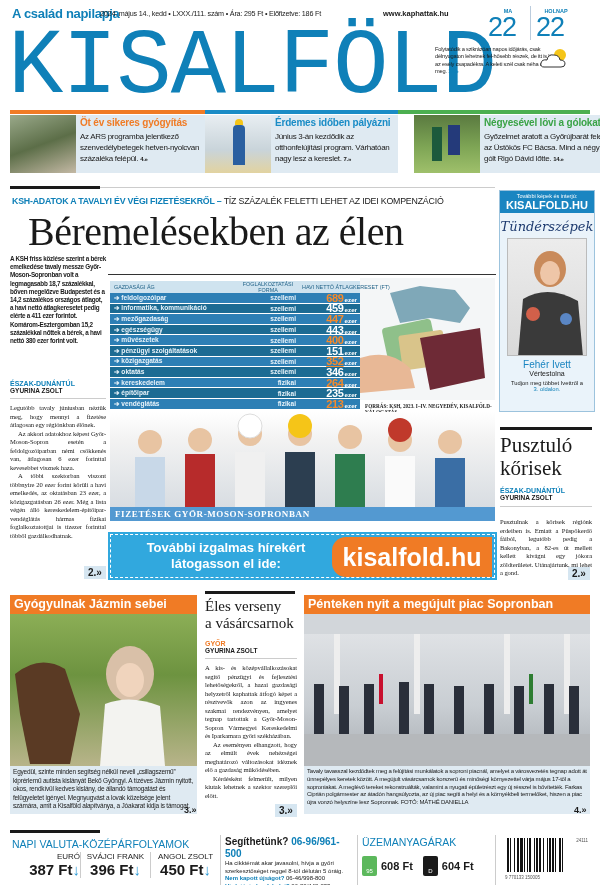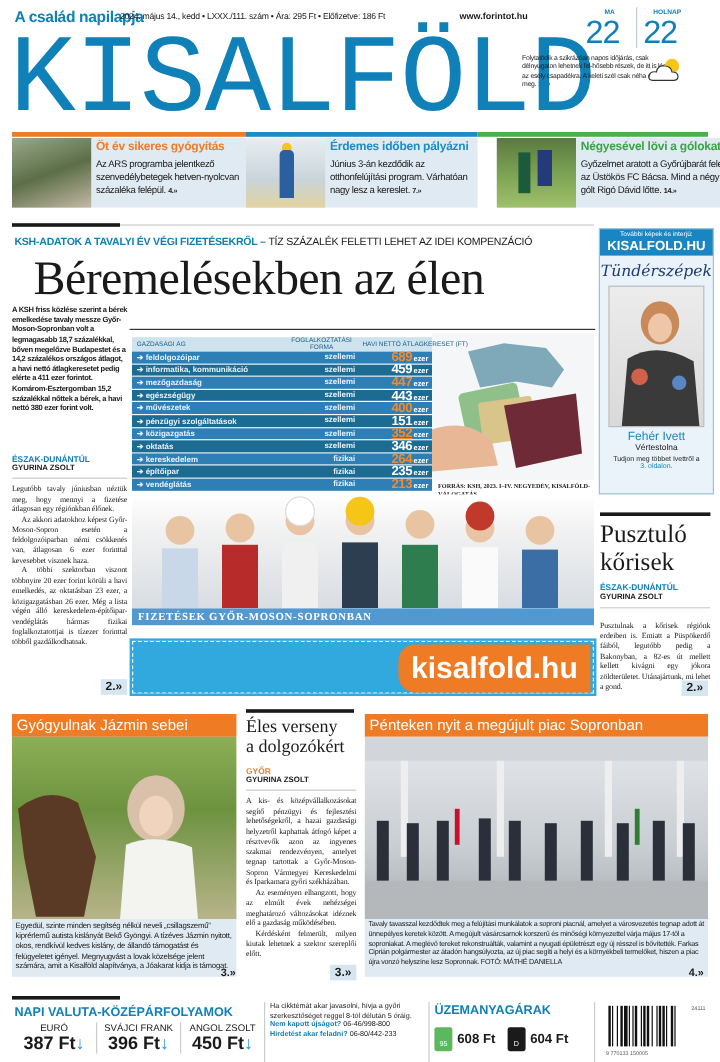--- a/index.html
+++ b/index.html
@@ -38,35 +38,35 @@
 .c3{width:58px;text-align:right;padding-right:3px;white-space:nowrap}
 .val{font-size:11px;font-weight:900;letter-spacing:-0.3px}
 .ezer{font-size:6.2px;color:#fff;margin-left:1px}
 .source{left:365px;top:403px;width:130px;font-family:"Liberation Serif",serif;font-size:5.2px;font-weight:bold}
 .banner-strip{left:110px;top:507px;width:385px;height:14px;background:#5399d1;color:#fff;font-family:"Liberation Serif",serif;font-weight:bold;font-size:9px;padding-left:5px;line-height:14px;letter-spacing:0.6px}
 .promo{left:110px;top:534px;width:385px;height:44px;background:#31a8de;border:1px dashed #fff;outline:2px solid #31a8de}
 .promo .txt{position:absolute;left:20px;top:5px;width:190px;text-align:center;color:#fff;font-weight:bold;font-size:13px;line-height:16px}
 .promo .site{position:absolute;right:2px;top:2px;width:160px;height:40px;background:#f07b25;border-radius:14px 0 0 14px;color:#fff;font-weight:bold;font-size:25px;text-align:center;line-height:40px}
 .side{left:499px;top:190px;width:96px;height:222px;border:1px solid #9cc3dd;background:#eaf3fa}
 .side .top{background:#1a85c1;color:#fff;text-align:center}
-.sec-orange{background:#f07b25;color:#fff;font-weight:normal}
+.sec-orange{background:#f07b25;color:#fff;font-weight:bold}
 .caption{font-size:6.5px;line-height:8.6px;letter-spacing:-0.2px}
-.fx-h{font-size:10.5px;font-weight:bold;color:#0f80b8}
+.fx-h{font-size:10.5px;font-weight:normal;color:#0f80b8}
 .fx-cell{position:absolute;text-align:center;width:70px}
 .fx-lab{font-size:8px}
 .fx-val{font-size:15px;font-weight:900}
 .arr{color:#2c9ad6;font-weight:normal}
 .ph{overflow:hidden}
 </style>
 </head>
 <body>
 
 <div class="abs tagline">A család napilapja</div>
 <div class="abs issue">2024. május 14., kedd • LXXX./111. szám • Ára: 295 Ft • Előfizetve: 186 Ft</div>
-<div class="abs web">www.forintot.hu</div>
+<div class="abs web">www.kaphattak.hu</div>
 <div class="abs masthead" style="top:22px">KISALFÖLD</div>
 
 <div class="abs" style="left:488px;top:8px">
   <div class="wx-head">MA</div>
   <div class="wx-temp">22</div>
 </div>
 <div class="abs" style="left:530px;top:6px;width:1px;height:34px;background:#bcd"></div>
 <div class="abs" style="left:536px;top:8px">
   <div class="wx-head">HOLNAP</div>
   <div class="wx-temp">22</div>
@@ -222,20 +222,24 @@
     <rect x="125" y="40" width="30" height="55" fill="#f0f0f0"></rect>
     <rect x="175" y="40" width="30" height="55" fill="#2c3e50"></rect>
     <rect x="225" y="42" width="30" height="53" fill="#2e7d4f"></rect>
     <rect x="275" y="44" width="30" height="51" fill="#fafafa"></rect>
     <rect x="325" y="46" width="30" height="49" fill="#3a6ea5"></rect>
   </svg>
 </div>
 <div class="abs banner-strip">FIZETÉSEK GYŐR-MOSON-SOPRONBAN</div>
 
 <div class="abs promo">
+  <div class="txt">
+    <div>További izgalmas hírekért</div>
+    <div>látogasson el ide:</div>
+  </div>
   <div class="site">kisalfold.hu</div>
 </div>
 
 <div class="abs side">
   <div class="top">
     <div style="font-size:5.5px;padding-top:2px">További képek és interjú:</div>
     <div style="font-size:11px;font-weight:bold;padding-bottom:2px">KISALFOLD.HU</div>
   </div>
   <div style="font-family:'DejaVu Serif',serif;font-style:italic;font-size:13px;color:#1d3a6e;text-align:center;margin:6px 0 4px">Tündérszépek</div>
   <div class="ph" style="margin:0 7px;height:118px;background:linear-gradient(180deg,#ececec,#d9d9d9);border:1px solid #bbb;position:relative">
@@ -275,21 +279,21 @@
     <ellipse cx="120" cy="66" rx="14" ry="17" fill="#f0d4bd"></ellipse>
     <path d="M95 90 Q120 80 150 92 L155 152 L90 152 Z" fill="#f3f3f0"></path>
   </svg>
 </div>
 <div class="abs caption" style="left:10px;top:766px;width:187px;height:48px;background:#dfeaf2;padding:2px 3px">Egyedül, szinte minden segítség nélkül neveli „csillagszemű” kiprérlemű autista kislányát Bekő Gyöngyi. A tízéves Jázmin nyitott, okos, rendkívül kedves kislány, de állandó támogatást és felügyeletet igényel. Megnyugvást a lovak közelsége jelent számára, amit a Kisalföld alapítványa, a Jóakarat kidja is támogat.</div>
 <div class="abs more" style="left:180px;top:804px;background:none;font-size:9px">3.»</div>
 
 <div class="abs rule" style="left:205px;top:591px;width:90px;height:3px"></div>
 <div class="abs" style="left:205px;top:598px;font-family:'Liberation Serif',serif;font-size:15px;line-height:17px">
   <div>Éles verseny</div>
-  <div>a dolgozókért</div>
+  <div>a vásárcsarnok</div>
 </div>
 <div class="abs" style="left:205px;top:640px;width:92px">
   <div class="region" style="color:#f07b25">GYŐR</div>
   <div class="author">GYURINA ZSOLT</div>
   <div style="height:1px;background:#ccc;margin-top:4px"></div>
 </div>
 <div class="abs body" style="left:205px;top:664px;width:92px">
   <p>A kis- és középvállalkozásokat segítő pénzügyi és fejlesztési lehetőségekről, a hazai gazdasági helyzetről kaphattak átfogó képet a résztvevők azon az ingyenes szakmai rendezvényen, amelyet tegnap tartottak a Győr-Moson-Sopron Vármegyei Kereskedelmi és Iparkamara győri székházában.</p>
   <p>Az eseményen elhangzott, hogy az elmúlt évek nehézségei meghatározó változásokat idéznek elő a gazdaság működésében.</p>
   <p>Kérdésként felmerült, milyen kiutak lehetnek a szektor szereplői előtt.</p>
@@ -320,37 +324,38 @@
       <rect x="225" y="60" width="4" height="30" fill="#2e7d32"></rect>
     <rect x="0" y="120" width="286" height="32" fill="#b5b8bb"></rect>
   </svg>
 </div>
 <div class="abs caption" style="left:304px;top:766px;width:286px;height:48px;background:#dfeaf2;padding:2px 3px;font-size:6px;line-height:7.8px">Tavaly tavasszal kezdődtek meg a felújítási munkálatok a soproni piacnál, amelyet a városvezetés tegnap adott át ünnepélyes keretek között. A megújult vásárcsarnok korszerű és minőségi környezettel várja május 17-től a soproniakat. A meglévő tereket rekonstruálták, valamint a nyugati épületrészt egy új résszel is bővítették. Farkas Ciprián polgármester az átadón hangsúlyozta, az új piac segíti a helyi és a környékbeli termelőket, hiszen a piac újra vonzó helyszíne lesz Sopronnak. FOTÓ: MÁTHÉ DANIELLA</div>
 <div class="abs more" style="left:570px;top:804px;background:none;font-size:9px">4.»</div>
 
 <div class="abs rule" style="left:10px;top:830px;width:90px;height:3px"></div>
 <div class="abs fx-h" style="left:12px;top:838px">NAPI VALUTA-KÖZÉPÁRFOLYAMOK</div>
 <div id="fx-row" class="abs" style="left:10px;top:852px;width:210px;height:32px">
-    <div class="fx-cell" style="left: 0px; top: 0px;">
+    <div class="fx-cell" style="left: 0px; top: 0px; text-align: right;">
       <div class="fx-lab">EURÓ</div>
       <div class="fx-val"><span>387 Ft</span><span class="arr">↓</span></div>
     </div>
     <div class="fx-cell" style="left: 70px; top: 0px; border-left: 1px solid rgb(204, 204, 204);">
       <div class="fx-lab">SVÁJCI FRANK</div>
       <div class="fx-val"><span>396 Ft</span><span class="arr">↓</span></div>
     </div>
     <div class="fx-cell" style="left: 140px; top: 0px; border-left: 1px solid rgb(204, 204, 204);">
       <div class="fx-lab">ANGOL ZSOLT</div>
       <div class="fx-val"><span>450 Ft</span><span class="arr">↓</span></div>
     </div>
   </div>
 
 <div class="abs" style="left:220px;top:835px;width:1px;height:50px;background:#ccc"></div>
 
 <div class="abs" style="left:225px;top:836px;width:130px;font-size:6px;line-height:7.5px">
+  <div style="font-size:10px;font-weight:bold;line-height:12px"><span>Segíthetünk?</span> <span class="blue">06-96/961-500</span></div>
   <div>Ha cikktémát akar javasolni, hívja a győri szerkesztőséget reggel 8-tól délután 5 óráig.</div>
   <div><b class="blue">Nem kapott újságot?</b> <span>06-46/998-800</span></div>
   <div><b class="blue">Hirdetést akar feladni?</b> <span>06-80/442-233</span></div>
 </div>
 
 <div class="abs" style="left:357px;top:835px;width:1px;height:50px;background:#ccc"></div>
 
 <div class="abs fx-h" style="left:362px;top:836px">ÜZEMANYAGÁRAK</div>
 <div class="abs" style="left:362px;top:856px;display:flex;gap:10px;align-items:center">
   <div style="display:flex;align-items:center;gap:4px">

